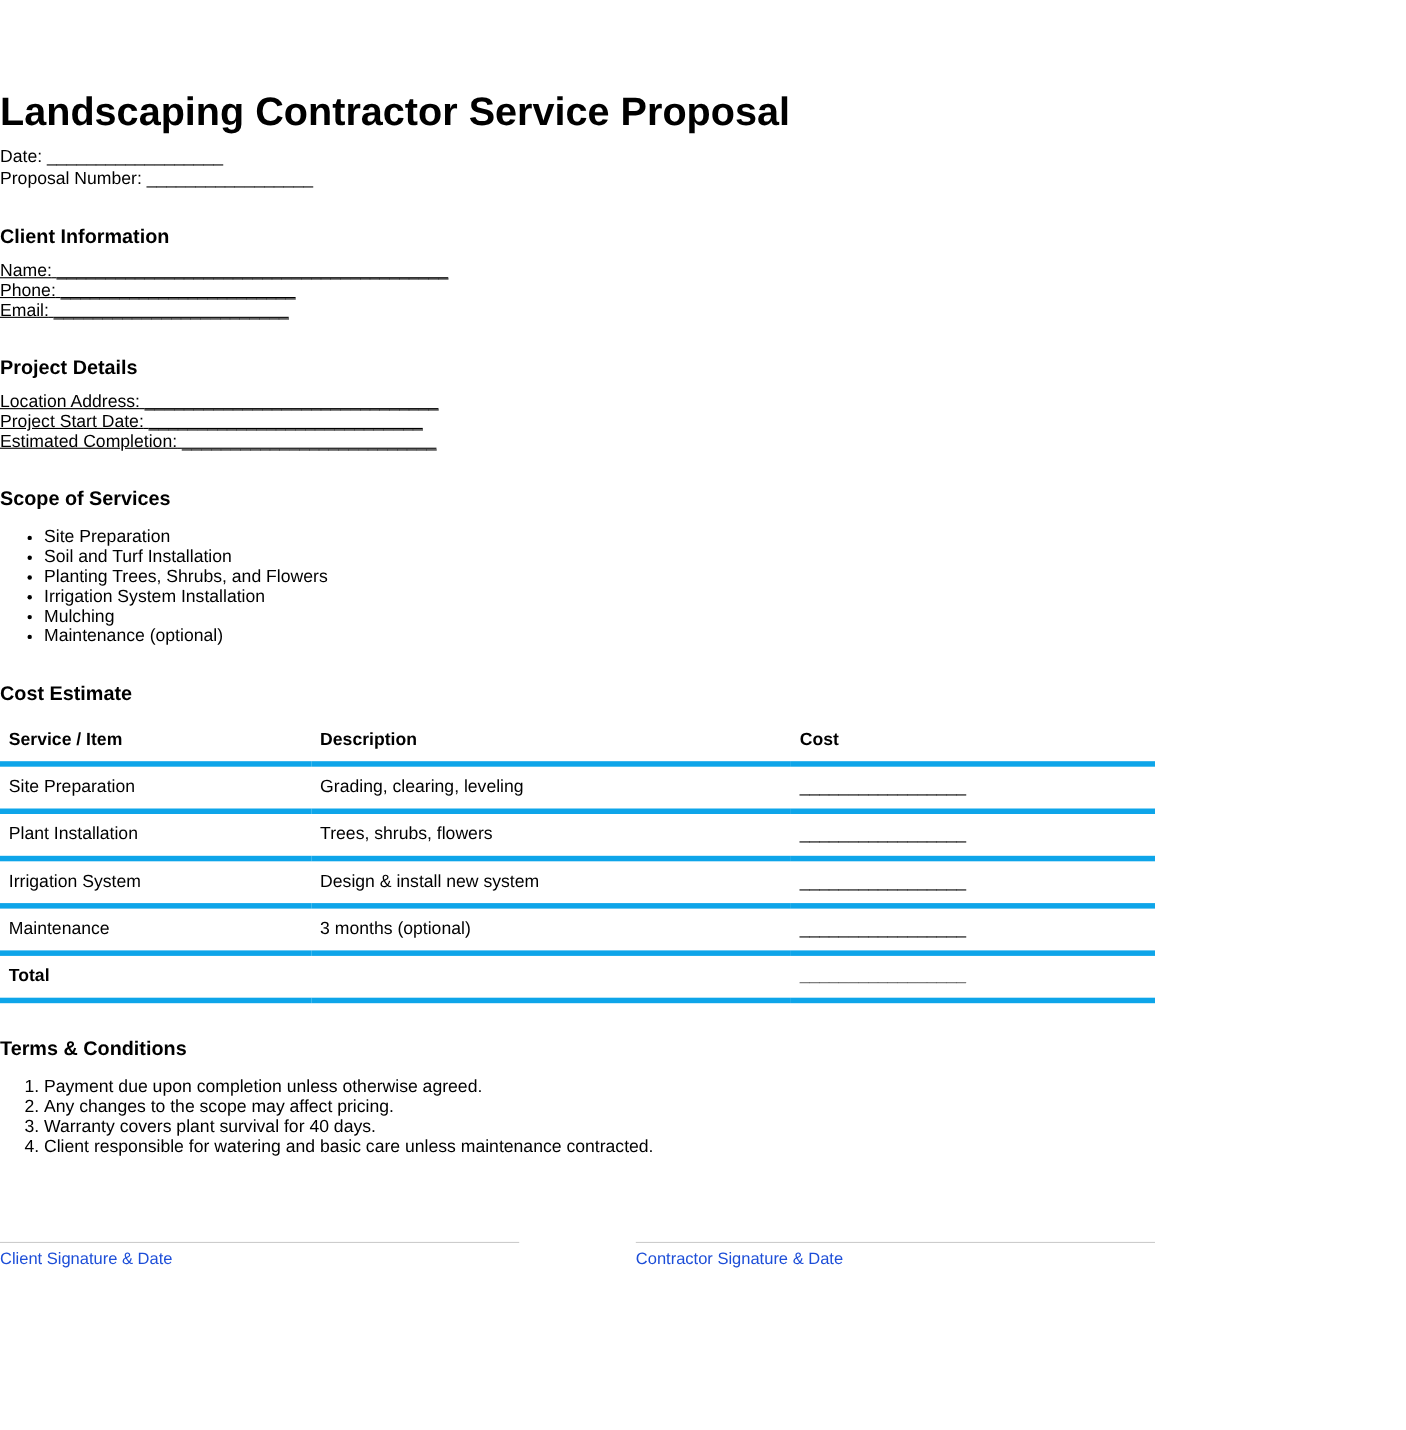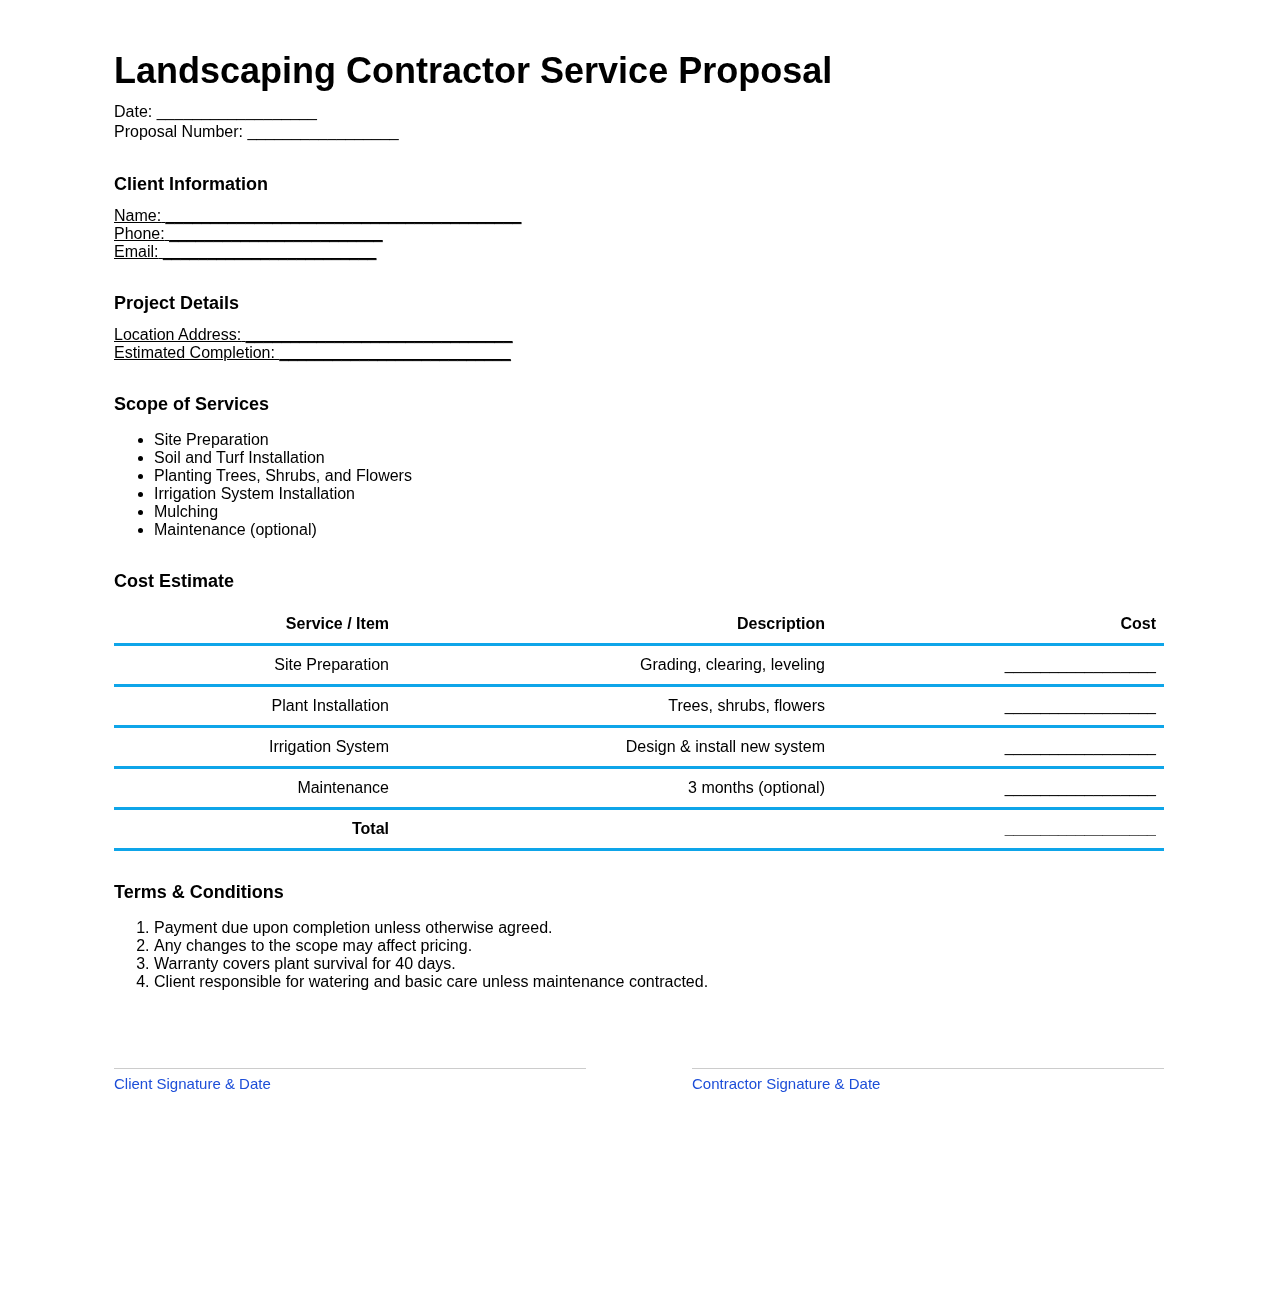--- a/index.html
+++ b/index.html
@@ -6,23 +6,22 @@
     html, body { margin: 0; padding: 0; background: #ffffff; }
     body {
       width: 1278px;
       min-height: 1300px;
       font-family: "Liberation Sans", sans-serif;
       color: #000000;
       font-size: 16px;
     }
     .page {
       position: relative;
-      margin-left: 114px;
       width: 1050px;
-      padding-top: 50px;
+      padding-top: 81px;
       padding-bottom: 140px;
     }
     h1.title {
       margin: 0;
       font-size: 36px;
       line-height: 42px;
       font-weight: bold;
       letter-spacing: 0;
     }
     .meta {
@@ -49,24 +48,24 @@
       line-height: 18px;
     }
     ul.scope li, ol.terms li { margin: 0; }
     table.costs {
       margin-top: 13px;
       width: 100%;
       border-collapse: collapse;
       font-size: 16px;
     }
     table.costs th, table.costs td {
-      text-align: right;
+      text-align: left;
       padding: 10px 8px;
       line-height: 18px;
-      border-bottom: 3px solid #0ea5e9;
+      border-bottom: 5px solid #0ea5e9;
       vertical-align: middle;
     }
     table.costs th { font-weight: bold; }
     table.costs th.c1, table.costs td.c1 { width: 283px; }
     table.costs th.c2, table.costs td.c2 { width: 436px; }
     table.costs td.cost { white-space: pre; }
     table.costs tr.total td { font-weight: bold; }
     .signatures {
       margin-top: 77px;
       display: flex;
@@ -96,20 +95,21 @@
   <h2 class="section">Client Information</h2>
   <div class="fields">
     <div class="row"><span>Name:</span> <span class="blank">________________________________________</span></div>
     <div class="row"><span>Phone:</span> <span class="blank">________________________</span></div>
     <div class="row"><span>Email:</span> <span class="blank">________________________</span></div>
   </div>
 
   <h2 class="section">Project Details</h2>
   <div class="fields">
     <div class="row"><span>Location Address:</span> <span class="blank">______________________________</span></div>
+    <div class="row"><span>Project Start Date:</span> <span class="blank">____________________________</span></div>
     <div class="row"><span>Estimated Completion:</span> <span class="blank">__________________________</span></div>
   </div>
 
   <h2 class="section">Scope of Services</h2>
   <ul class="scope">
     <li>Site Preparation</li>
     <li>Soil and Turf Installation</li>
     <li>Planting Trees, Shrubs, and Flowers</li>
     <li>Irrigation System Installation</li>
     <li>Mulching</li>

